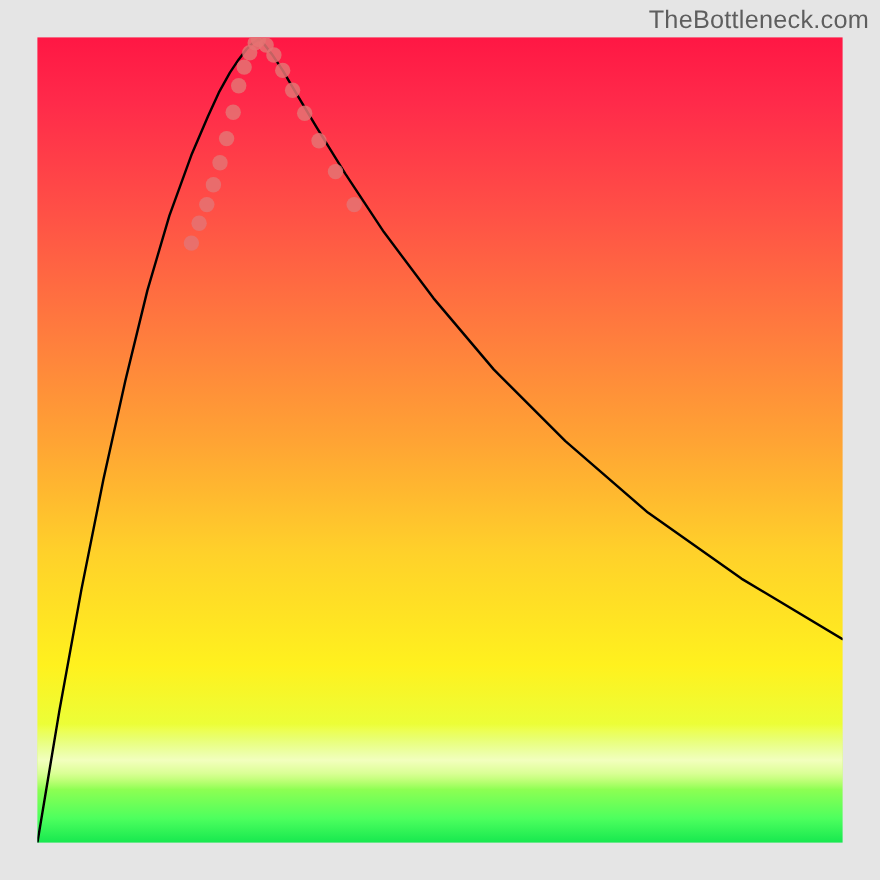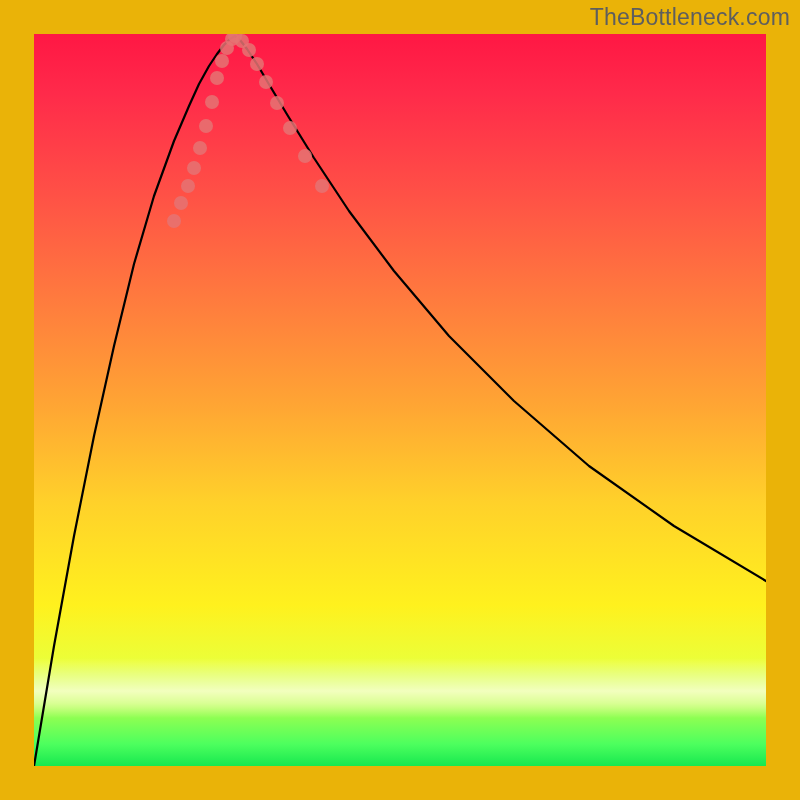--- a/index.html
+++ b/index.html
@@ -10,21 +10,21 @@
     overflow: hidden;
     background: #000;
     font-family: Arial, Helvetica, sans-serif;
   }
   .frame {
     position: absolute;
     left: 0;
     top: 0;
     width: 800px;
     height: 800px;
-    background: #eab308;
+    background: #e5e5e5;
   }
   .plot-area {
     position: absolute;
     left: 34px;
     top: 34px;
     width: 732px;
     height: 732px;
     
     background: linear-gradient(
       to bottom,

